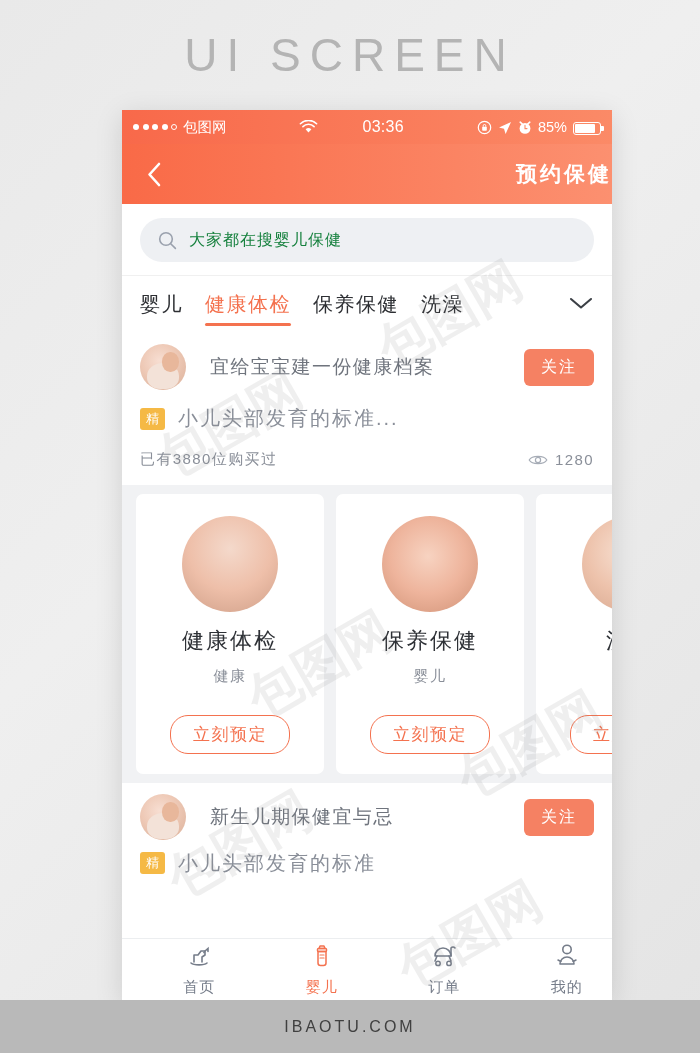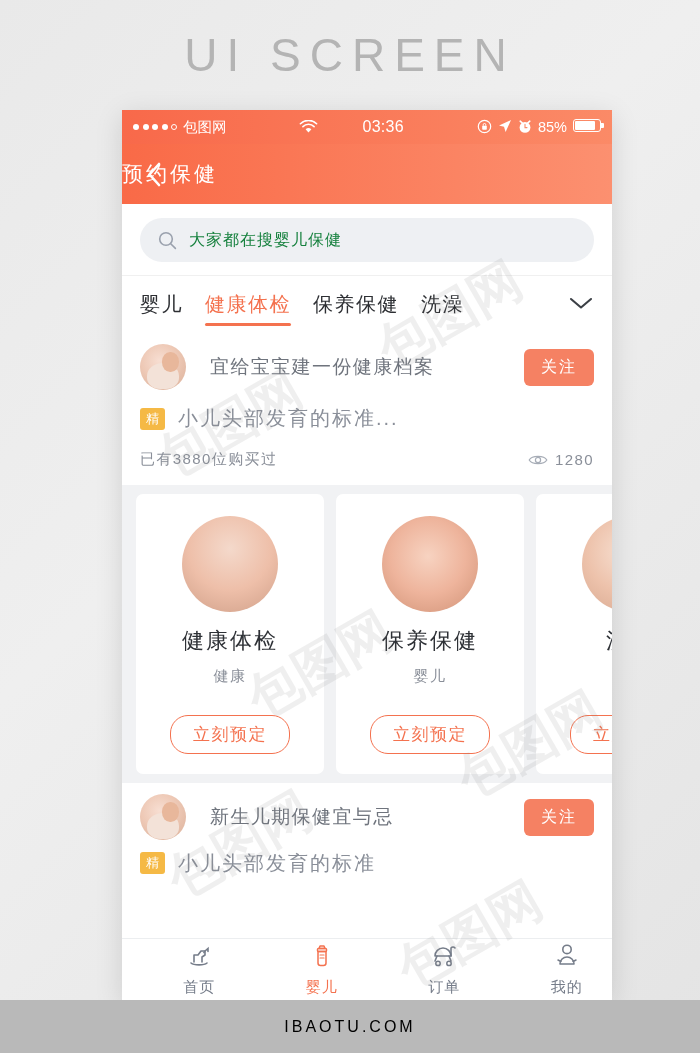--- a/index.html
+++ b/index.html
@@ -24,36 +24,36 @@
     display:flex; align-items:center; padding:0 11px; color:#fff;
     font-size:15px;
   }
   .sb-left { display:flex; align-items:center; gap:6px; }
   .dots { display:flex; gap:3.5px; align-items:center; }
   .dot { width:6px; height:6px; border-radius:50%; background:#fff; }
   .dot.hollow { background:transparent; border:1px solid #fff; width:6px; height:6px; }
   .carrier { font-size:14.5px; }
   .sb-mid { flex:1; display:flex; align-items:center; justify-content:center; gap:44px; }
   .sb-time { font-size:16px; letter-spacing:0.3px; }
-  .sb-right { display:flex; align-items:flex-start; gap:6px; font-size:14.5px; }
+  .sb-right { display:flex; align-items:flex-end; gap:6px; font-size:14.5px; }
   .batt {
     width:28px; height:13px; border:1.4px solid #fff; border-radius:3px;
     position:relative; padding:1.4px;
   }
   .batt::after{ content:""; position:absolute; right:-3.6px; top:3.4px; width:2.2px;
     height:4.4px; background:#fff; border-radius:0 1px 1px 0; }
   .batt i { display:block; height:100%; width:85%; background:#fff; border-radius:1px; }
   
   .navbar {
     height:60px; background:linear-gradient(90deg,#f96a47 0%,#fc9070 100%);
     display:flex; align-items:center; position:relative;
   }
   .back { position:absolute; left:18px; top:50%; transform:translateY(-50%);
           width:28px; height:28px; display:flex; align-items:center; justify-content:center; }
-  .nav-title { width:100%; text-align:left; color:#fff; font-size:21px; letter-spacing:3px; }
+  .nav-title { width:100%; text-align:right; color:#fff; font-size:21px; letter-spacing:3px;font-weight:bold; }
   
   .searchwrap { padding:14px 18px 13px; background:#fff; }
   .searchbar {
     height:44px; background:#eef0f3; border-radius:22px; display:flex;
     align-items:center; padding:0 18px; gap:12px;
   }
   .search-ph { color:#15803d; font-size:16px; letter-spacing:1px; }
   
   .tabs {
     display:flex; align-items:center; padding:8px 18px 0; gap:22px;
@@ -127,21 +127,21 @@
     background:#fff; border-top:1px solid #eceef0;
     display:flex; align-items:center;
   }
   .tabitem { flex:1; display:flex; flex-direction:column; align-items:center; gap:9px;
              cursor:pointer;margin-left:32px; }
   .tabitem span { font-size:15px; color:#767d8a; letter-spacing:1px; }
   .tabitem.active span { color:#f4724f; }
   .footer {
     position:absolute; left:0; bottom:0; width:700px; height:53px;
     background:#b9b9b9; display:flex; align-items:center; justify-content:center;
-    color:#000000; font-size:16px; letter-spacing:3px;
+    color:#404040; font-size:16px; letter-spacing:3px;
   }
   .wm {
     position:absolute; color:rgba(130,130,130,0.13); font-size:52px;
     font-weight:700; transform:rotate(-30deg); pointer-events:none; user-select:none;
   }
 </style>
 </head>
 <body>
 
 <div class="page-title">UI SCREEN</div>

